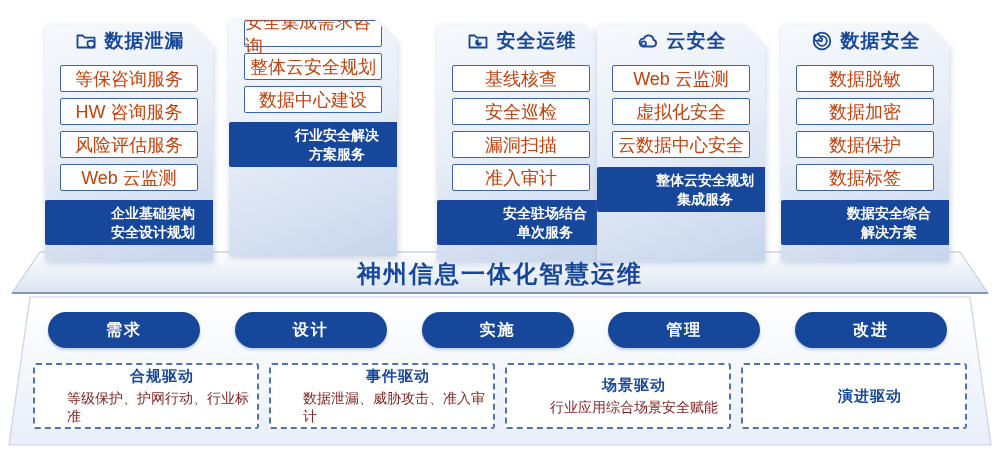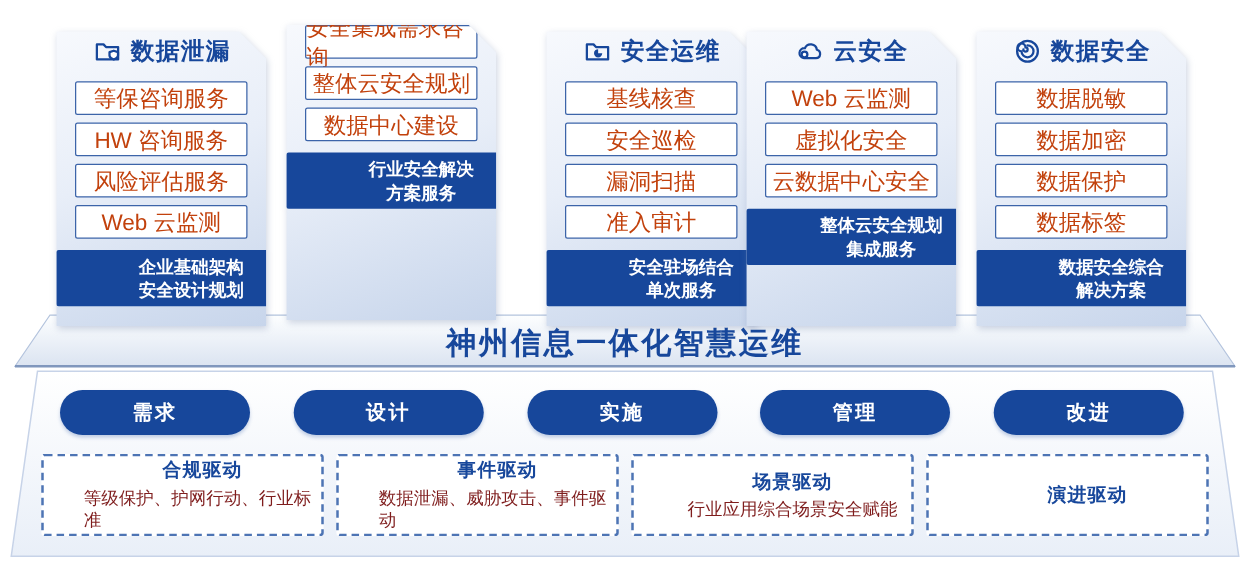--- a/index.html
+++ b/index.html
@@ -183,21 +183,21 @@
     <div class="pill">改进</div>
   </div>
 
   <div class="drivers">
     <div class="driver">
       <div class="driver-title">合规驱动</div>
       <div class="driver-desc">等级保护、护网行动、行业标准</div>
     </div>
     <div class="driver">
       <div class="driver-title">事件驱动</div>
-      <div class="driver-desc">数据泄漏、威胁攻击、事件驱动</div>
+      <div class="driver-desc">数据泄漏、威胁攻击、准入审计</div>
     </div>
     <div class="driver">
       <div class="driver-title">场景驱动</div>
       <div class="driver-desc">行业应用综合场景安全赋能</div>
     </div>
     <div class="driver">
       <div class="driver-title">演进驱动</div>
     </div>
   </div>
 

